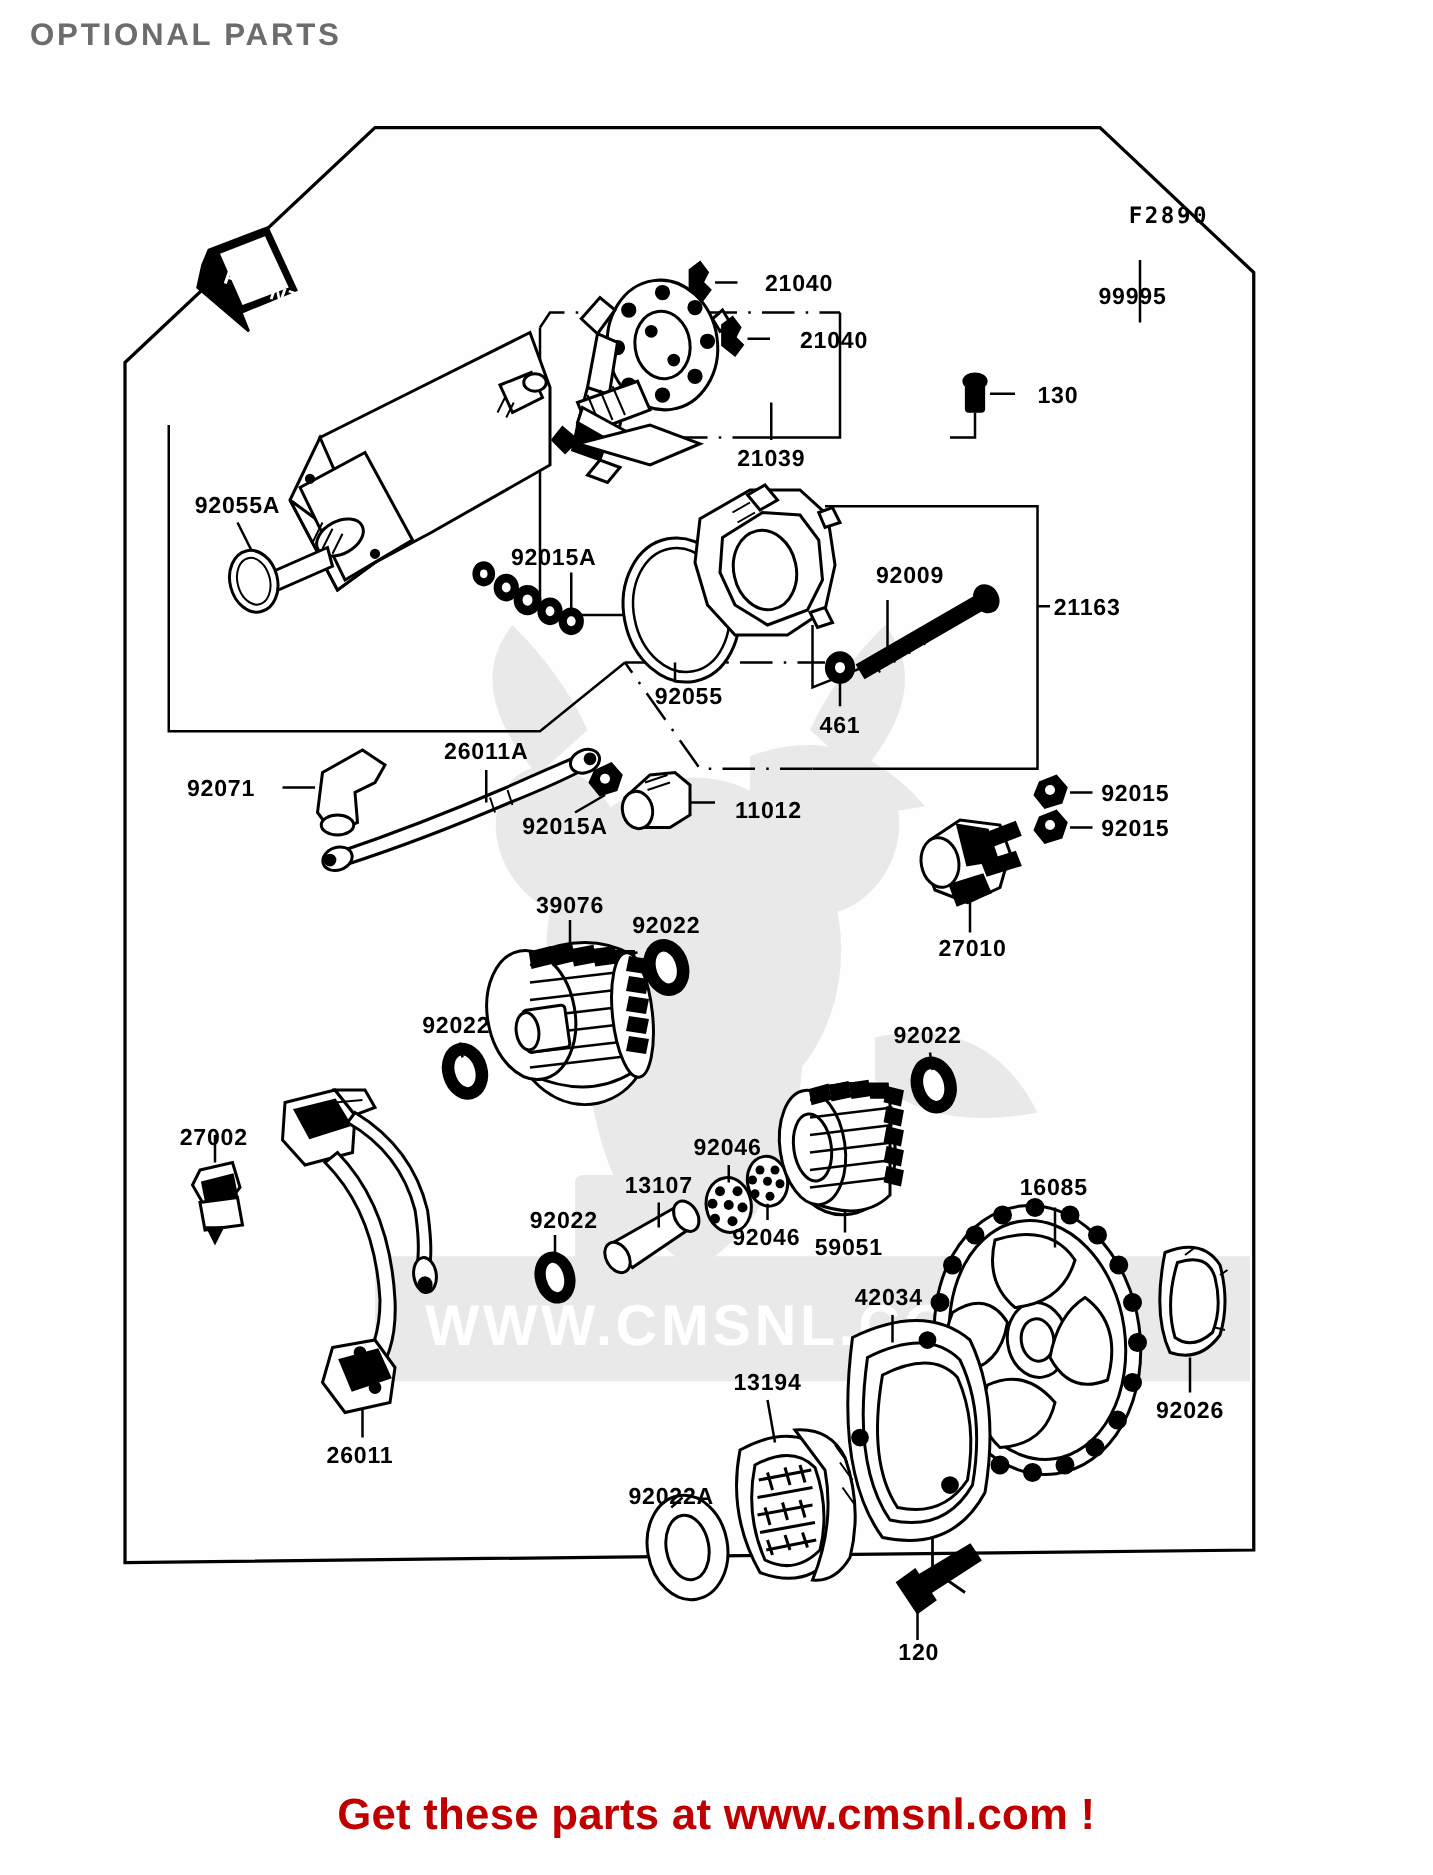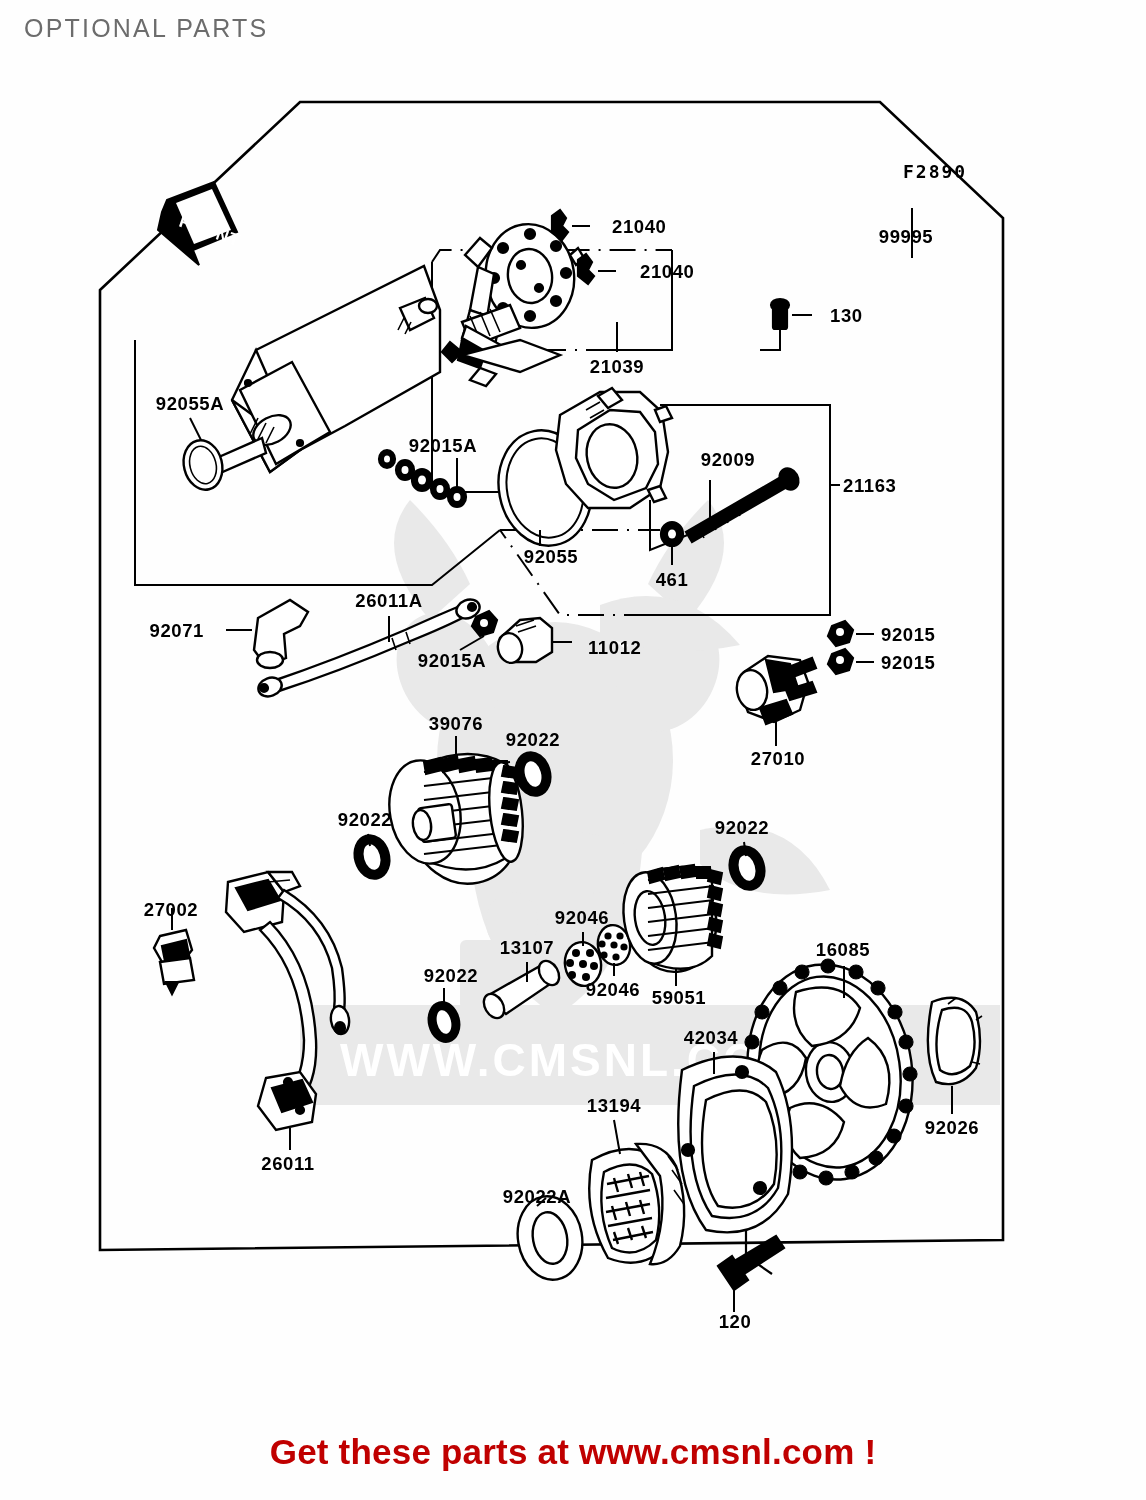--- a/index.html
+++ b/index.html
@@ -3,21 +3,21 @@
 <meta charset="utf-8">
 <title>OPTIONAL PARTS</title>
 <style>
   html,body{margin:0;padding:0;background:#fefefe;}
   body{width:1146px;height:1500px;position:relative;
        font-family:"Liberation Sans","DejaVu Sans",sans-serif;overflow:hidden;}
 
   #page-title{
     position:absolute;left:24px;top:14px;
     font-size:25px;letter-spacing:2.2px;color:#6c6c6c;
-    font-weight:400;white-space:nowrap;
+    font-weight:700;white-space:nowrap;
   }
 
   #diagram-stage{
     position:absolute;left:0;top:60px;width:1146px;height:1340px;
   }
   #diagram-svg{display:block;width:1146px;height:1340px;}
 
   #footer-tagline{
     position:absolute;left:0;top:1432px;width:1146px;text-align:center;
     font-family:"Liberation Sans","DejaVu Sans",sans-serif;

